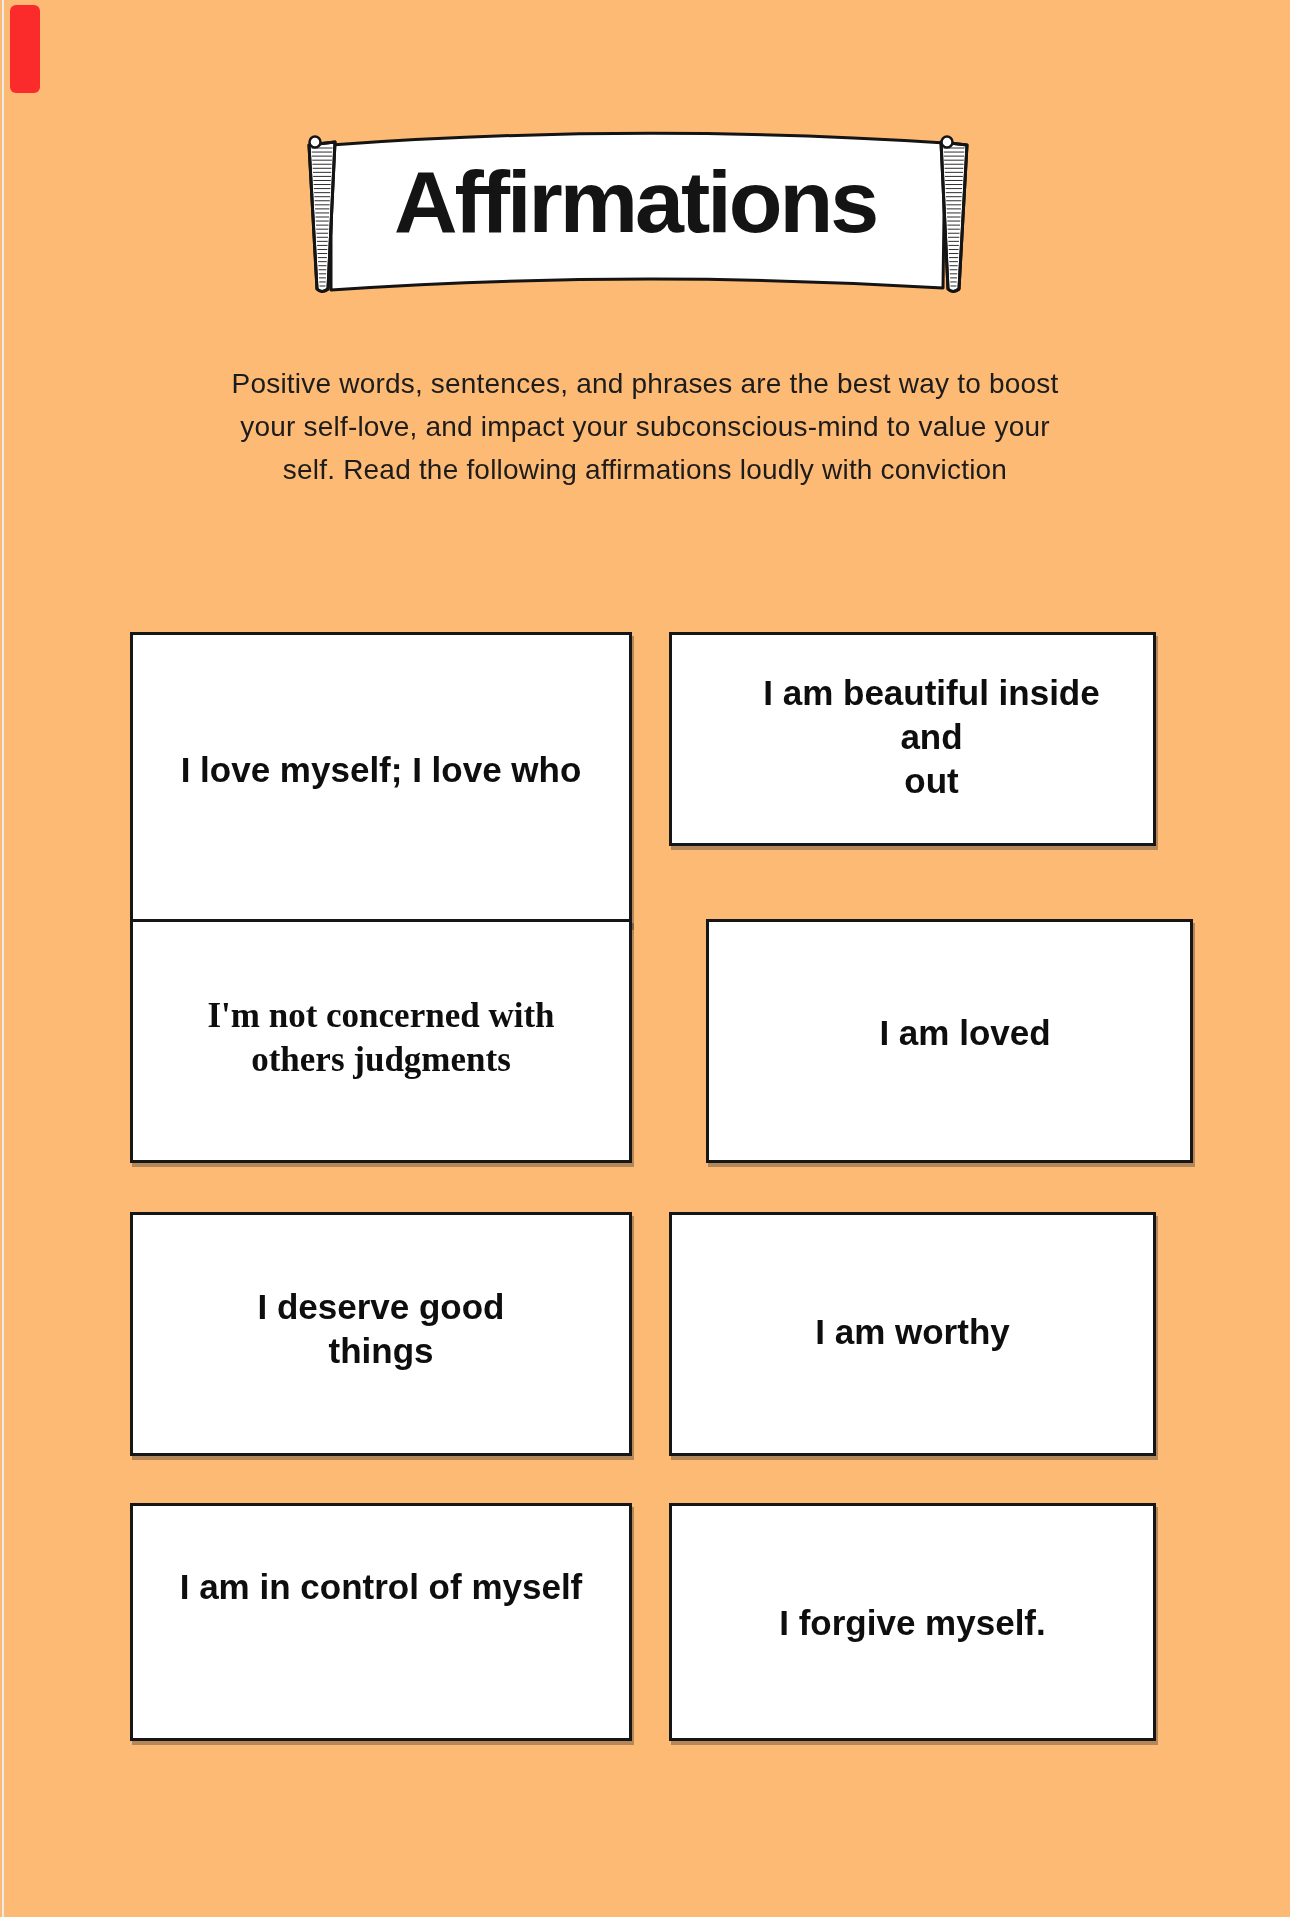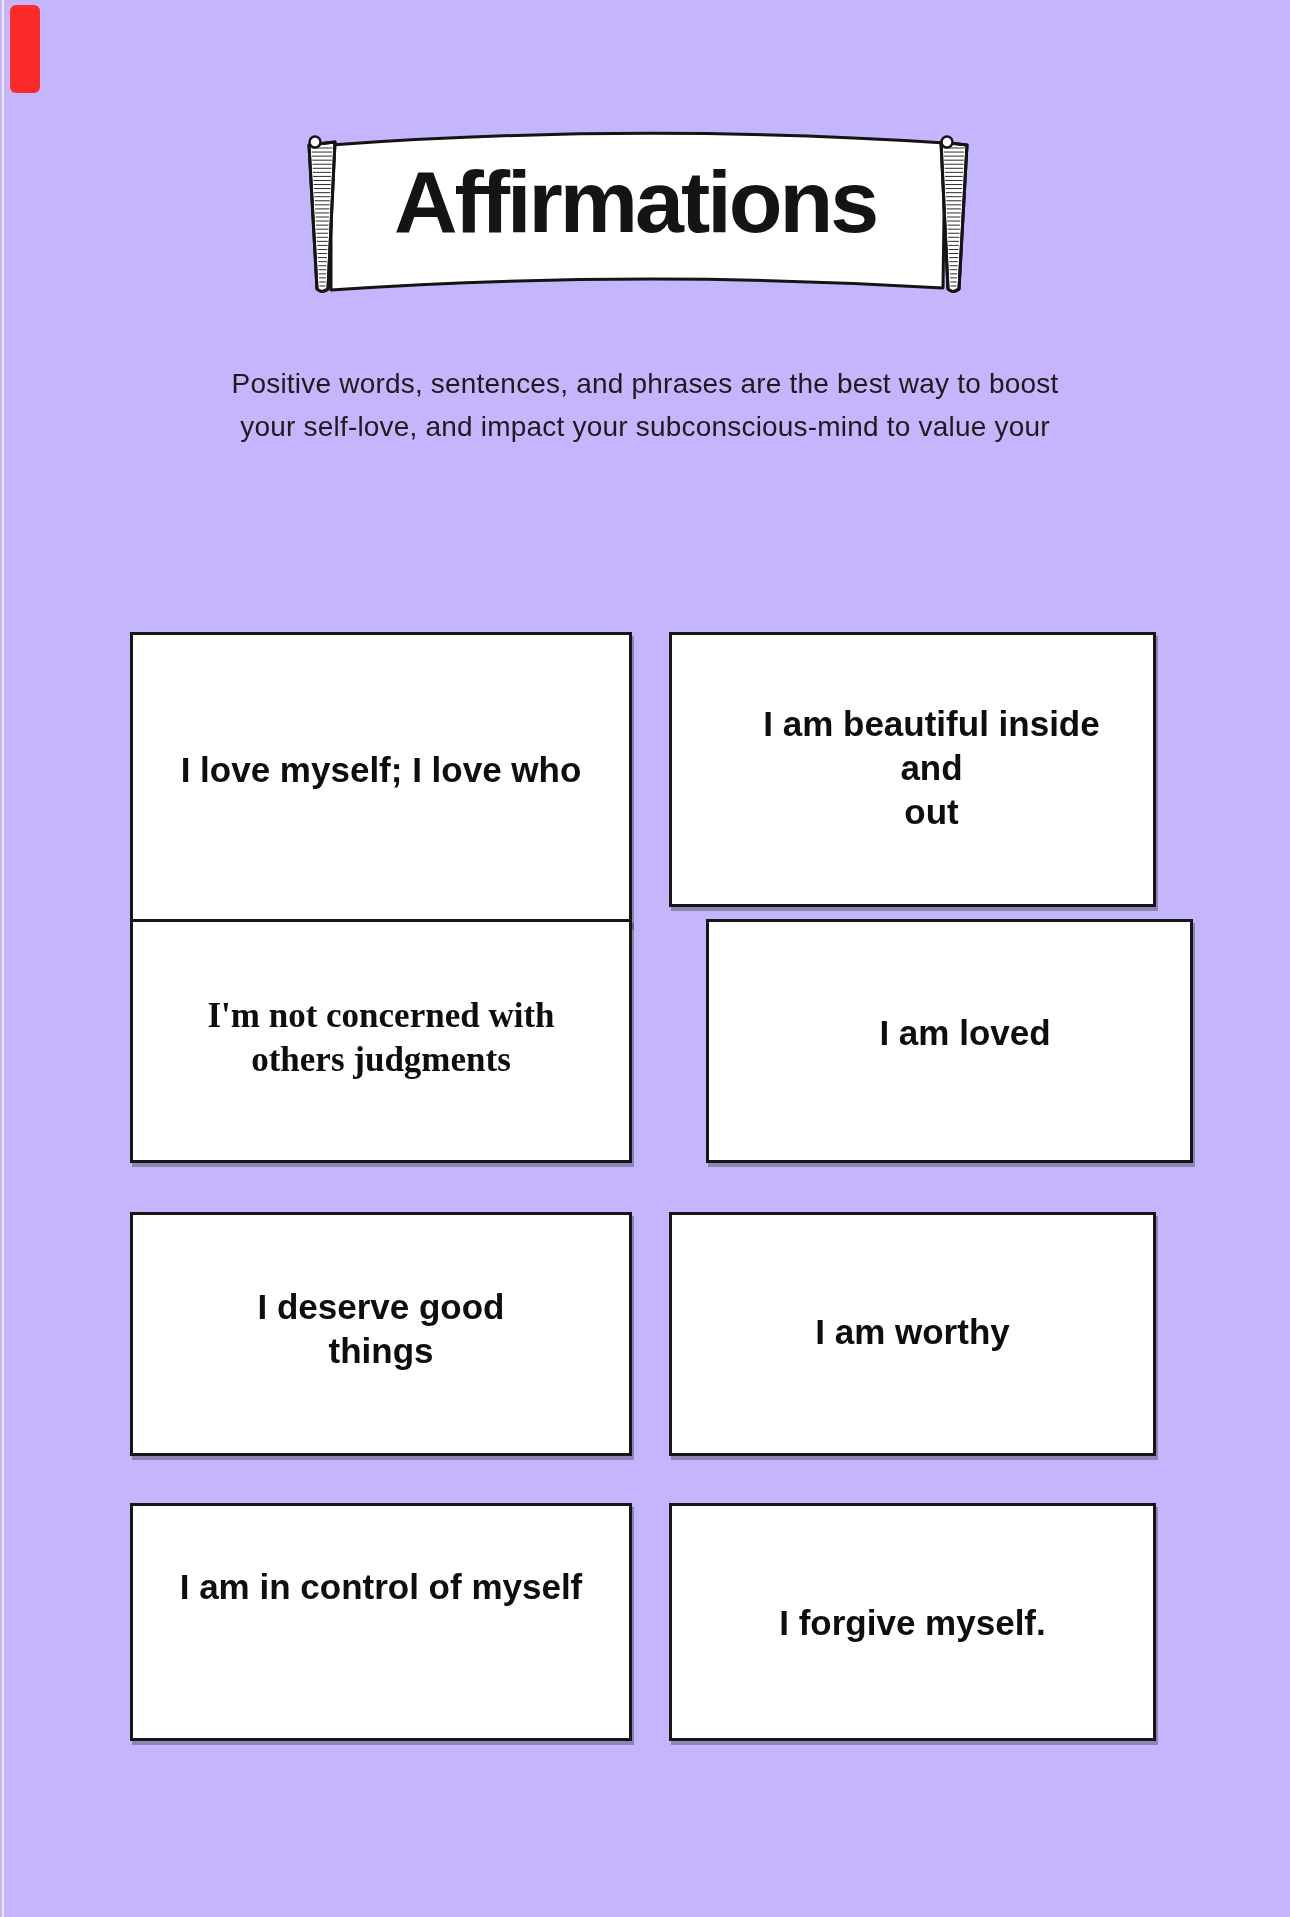--- a/index.html
+++ b/index.html
@@ -1,19 +1,19 @@
 <!DOCTYPE html>
 <html><head>
 <meta charset="utf-8">
 <style>
   html,body{margin:0;padding:0;background:#ffffff;}
   .page{
     position:relative;
     width:1290px;height:1917px;
-    background:#c4b5fd;
+    background:#fdba74;
     overflow:hidden;
     font-family:"Liberation Sans", sans-serif;
     color:#141414;
   }
   .page-edge{
     position:absolute;left:2px;top:0;width:2px;height:100%;
     background:#eaeaea;
   }
   .record-marker{
     position:absolute;left:10px;top:5px;width:30px;height:88px;
@@ -42,21 +42,21 @@
     box-shadow:2px 4px 0 0 rgba(40,40,40,0.35);
     display:flex;align-items:center;justify-content:center;
     text-align:center;
     box-sizing:border-box;
   }
   .card-text{
     font-size:35px;line-height:44px;font-weight:bold;color:#0e0e0e;
     width:100%;padding:0 20px;
   }
   .b1{left:130px;top:632px;width:502px;height:294px;}
-  .b2{left:669px;top:632px;width:487px;height:275px;padding-left:38px;}
+  .b2{left:669px;top:632px;width:487px;height:214px;padding-left:38px;}
   .b3{left:130px;top:919px;width:502px;height:244px;font-family:Liberation Serif, serif;}
   .b4{left:706px;top:919px;width:487px;height:244px;padding-left:31px;}
   .b5{left:130px;top:1212px;width:502px;height:244px;}
   .b6{left:669px;top:1212px;width:487px;height:244px;}
   .b7{left:130px;top:1503px;width:502px;height:238px;}
   .b8{left:669px;top:1503px;width:487px;height:238px;}
   .b1 .card-text{transform:translateY(-9px);}
   .b2 .card-text{transform:translateY(-2px);}
   .b3 .card-text{transform:translateY(-3px);}
   .b4 .card-text{transform:translateY(-8px);}
@@ -159,20 +159,21 @@
         </g>
       <path d="M 646 19 L 672 22 L 664 166 Q 658 171 653 166 Z" fill="none" stroke="#141414" stroke-width="3" stroke-linejoin="round"></path>
       <circle cx="652" cy="19" r="5.5" fill="#ffffff" stroke="#141414" stroke-width="2.5"></circle>
     </svg>
     <h1 class="title">Affirmations</h1>
   </div>
 
   <div class="intro">
     <div>Positive words, sentences, and phrases are the best way to boost</div>
     <div>your self-love, and impact your subconscious-mind to value your</div>
+    <div>self. Read the following affirmations loudly with conviction</div>
   </div>
 
   <div class="card b1">
     <div class="card-text">
       <div>I love myself; I love who</div>
     </div>
   </div>
 
   <div class="card b2">
     <div class="card-text">

